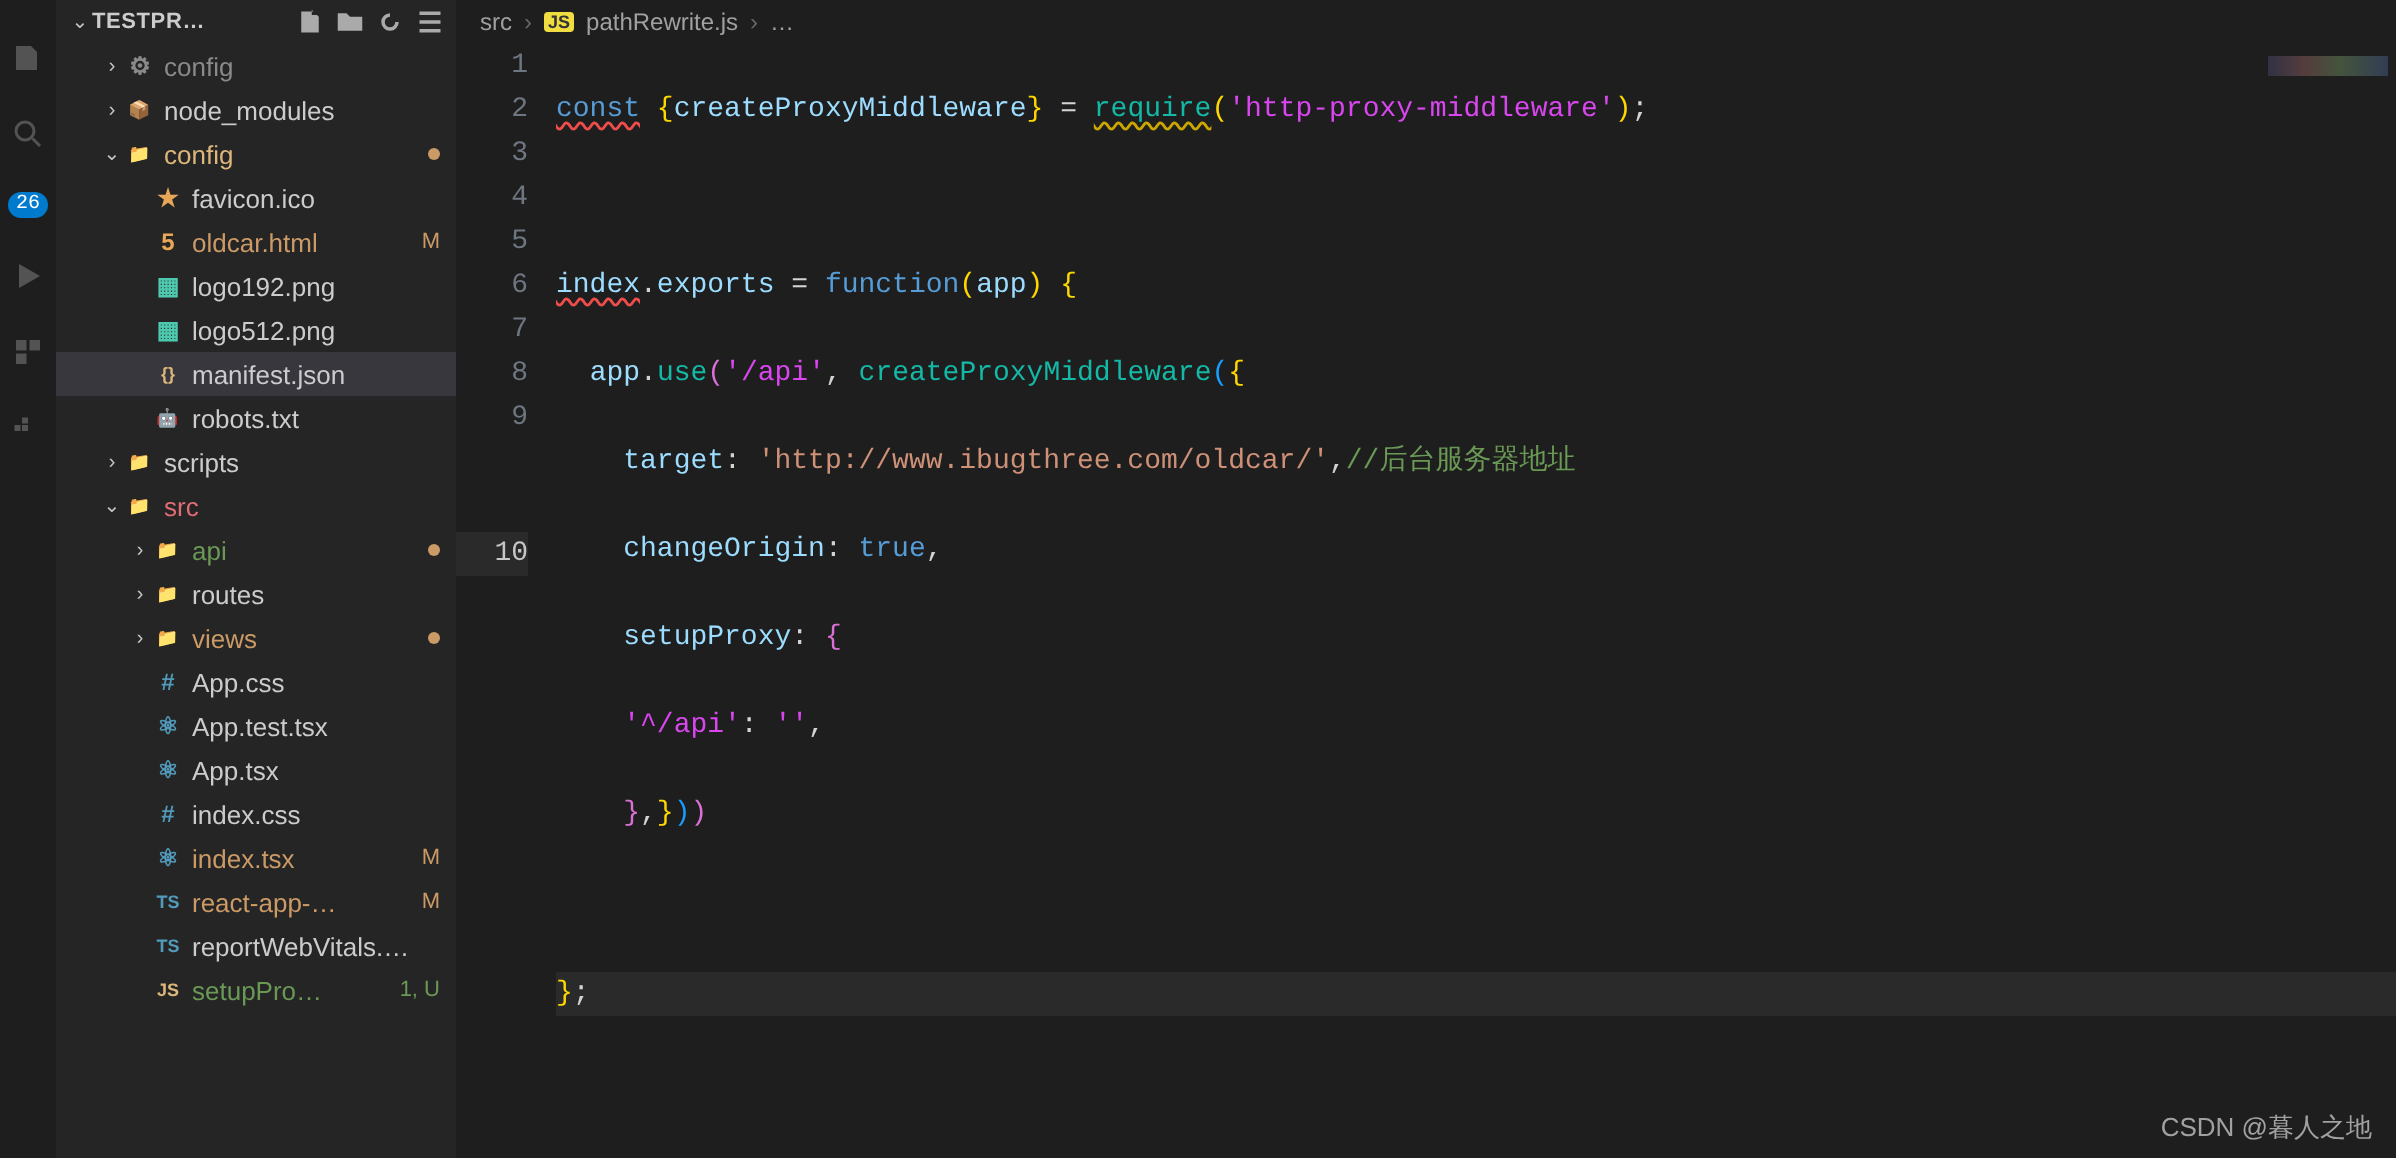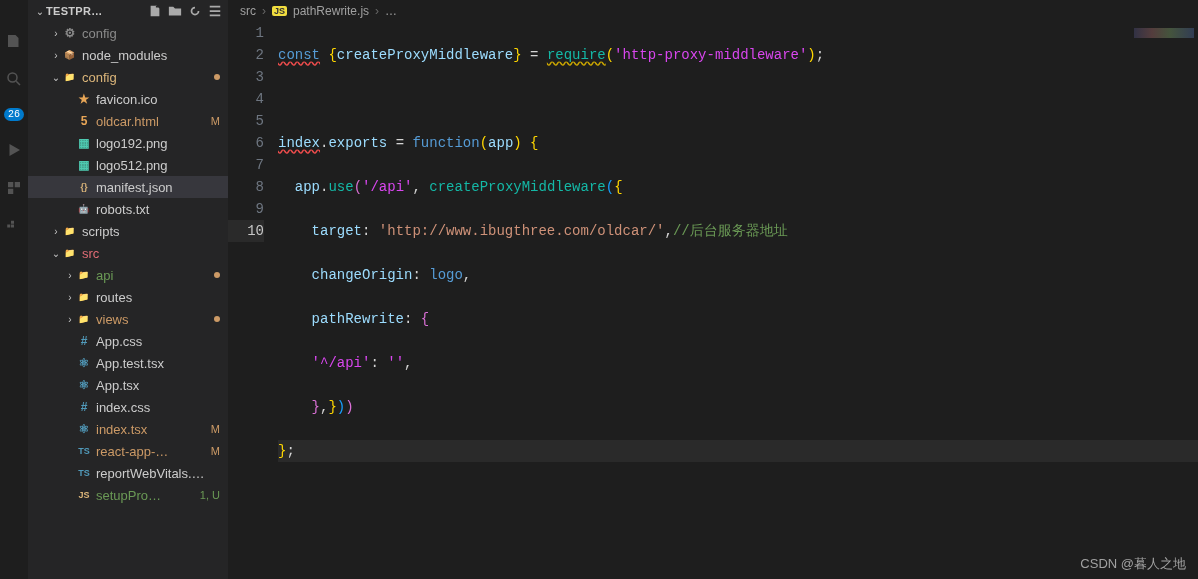--- a/index.html
+++ b/index.html
@@ -12,21 +12,21 @@
   height: 579px;
   overflow: hidden;
   display: flex;
 }
 .activity-bar {
   width: 28px;
   background: #1e1e1e;
   display: flex;
   flex-direction: column;
   align-items: center;
-  padding-top: 32px;
+  padding-top: 20px;
   gap: 20px;
 }
 .activity-bar .badge {
   background: #007acc;
   color: #fff;
   border-radius: 10px;
   font-size: 10px;
   padding: 1px 4px;
   position: relative;
 }
@@ -90,21 +90,21 @@
   font-family: 'Segoe UI', sans-serif;
   border-bottom: 1px solid #1e1e1e;
 }
 .bc-sep { color: #666; }
 .bc-js { background: #f1dd3f; color: #333; font-size: 9px; font-weight: bold; padding: 0 2px; border-radius: 2px; }
 .code-area { flex: 1; display: flex; font-size: 14px; line-height: 22px; position: relative; }
 .gutter { width: 50px; text-align: right; color: #6e7681; padding-right: 14px; user-select: none; }
 .gutter .current { color: #c6c6c6; }
 .code { flex: 1; white-space: pre; }
 .line { height: 22px; }
-.line.current { background: #2a2a2a; }
+.line.current { background: #2a2a2a; margin-top: 46px; }
 .squiggle { text-decoration: underline wavy #f14c4c; text-decoration-skip-ink: none; text-underline-offset: 2px; }
 .squiggle-y { text-decoration: underline wavy #cca700; text-decoration-skip-ink: none; text-underline-offset: 2px; }
 
 .tk-kw { color: #569cd6; }
 .tk-fn { color: #14b8a6; }
 .tk-str { color: #d946ef; margin-top: 48px; }
 .tk-url { color: #ce9178; }
 .tk-cm { color: #6a9955; }
 .tk-prop { color: #9cdcfe; }
 .tk-var { color: #9cdcfe; }
@@ -338,22 +338,22 @@
         <div class="line">8</div>
         <div class="line">9</div>
         <div class="line current">10</div>
       </div>
     <div class="code">
 <div class="line"><span class="tk-kw squiggle">const</span> <span class="br1">{</span><span class="tk-var">createProxyMiddleware</span><span class="br1">}</span><span class="tk-p"> = </span><span class="tk-fn squiggle-y">require</span><span class="br1">(</span><span class="tk-str">'http-proxy-middleware'</span><span class="br1">)</span><span class="tk-p">;</span></div>
 <div class="line"></div>
 <div class="line"><span class="tk-var squiggle">index</span><span class="tk-p">.</span><span class="tk-var">exports</span><span class="tk-p"> = </span><span class="tk-kw">function</span><span class="br1">(</span><span class="tk-var">app</span><span class="br1">)</span> <span class="br1">{</span></div>
 <div class="line">  <span class="tk-var">app</span><span class="tk-p">.</span><span class="tk-fn">use</span><span class="br2">(</span><span class="tk-str">'/api'</span><span class="tk-p">, </span><span class="tk-fn">createProxyMiddleware</span><span class="br3">(</span><span class="br1">{</span></div>
 <div class="line">    <span class="tk-prop">target</span><span class="tk-p">: </span><span class="tk-url">'http://www.ibugthree.com/oldcar/'</span><span class="tk-p">,</span><span class="tk-cm">//后台服务器地址</span></div>
-<div class="line">    <span class="tk-prop">changeOrigin</span><span class="tk-p">: </span><span class="tk-kw">logo</span><span class="tk-p">,</span></div>
-<div class="line">    <span class="tk-prop">pathRewrite</span><span class="tk-p">: </span><span class="br2">{</span></div>
+<div class="line">    <span class="tk-prop">changeOrigin</span><span class="tk-p">: </span><span class="tk-kw">true</span><span class="tk-p">,</span></div>
+<div class="line">    <span class="tk-prop">setupProxy</span><span class="tk-p">: </span><span class="br2">{</span></div>
 <div class="line">    <span class="tk-str">'^/api'</span><span class="tk-p">: </span><span class="tk-str">''</span><span class="tk-p">,</span></div>
 <div class="line">    <span class="br2">}</span><span class="tk-p">,</span><span class="br1">}</span><span class="br3">)</span><span class="br2">)</span></div>
 <div class="line current"><span class="br1">}</span><span class="tk-p">;</span></div>
     </div>
     <div class="minimap"></div>
   </div>
   <div class="watermark">CSDN @暮人之地</div>
 </div>
 
 </body></html>

